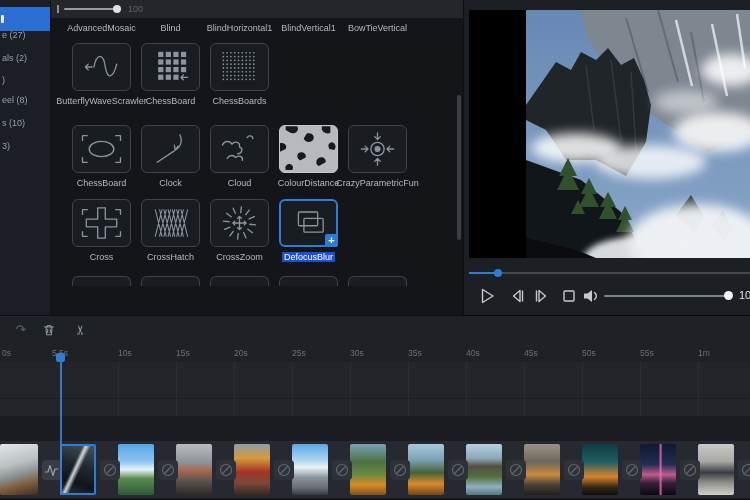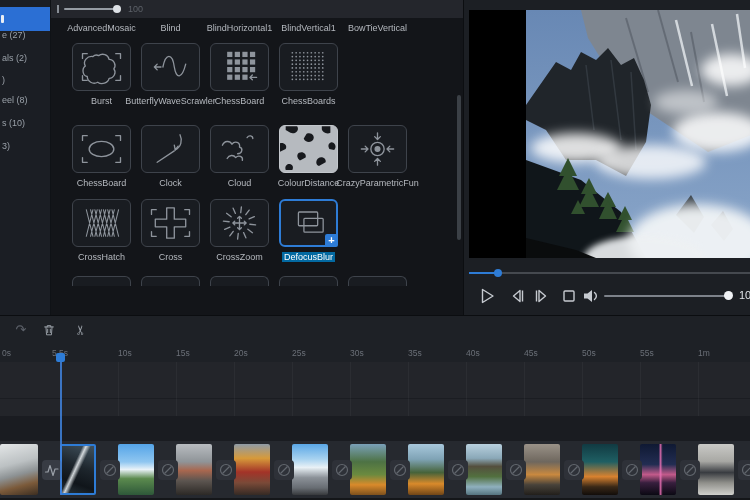--- a/index.html
+++ b/index.html
@@ -23,21 +23,21 @@
   .t-row{display:flex;gap:10px}
   .t-row.r2{margin-top:13px}.t-row.r3{margin-top:19px}.t-row.r4{margin-top:11px}.t-row.partial{margin-top:14px}
   .t-cell{width:59px;display:flex;flex-direction:column;align-items:center}
   .labels-only .t-cell{height:12px}
   .t-tile{width:59px;height:48px;background:#191c21;border:1px solid #3e434b;border-radius:6px;box-sizing:border-box;position:relative;cursor:pointer}
   .t-tile svg{position:absolute;inset:0;width:100%;height:100%}
   .t-tile.light{background:#b6babf;border-color:#c3c7cc}
   .t-tile.selected{border:2px solid #2e7cd6}
   .t-badge{position:absolute;right:-2px;bottom:-2px;width:13px;height:13px;background:#2e7cd6;color:#fff;font-size:11px;line-height:12px;text-align:center;border-radius:2px;font-weight:bold}
   .t-label{margin-top:5px;font-size:9px;color:#b5b9bf;white-space:nowrap}
-  .t-label.selected{background:#0369a1;color:#fff;padding:0 2px}
+  .t-label.selected{background:#1d4ed8;color:#fff;padding:0 2px}
   .t-row.partial .t-tile{height:10px;border-radius:6px 6px 0 0;border-bottom:none}
   #t-scrollbar{position:absolute;right:2px;top:95px;width:4px;height:145px;background:#3b4046;border-radius:2px;cursor:pointer}
 
   
   #preview{position:absolute;left:463px;top:0;width:287px;height:315px;background:#1c1f24;border-left:1px solid #0c0e11}
   #video{position:absolute;left:5px;top:10px;right:0;height:248px;background:#000;overflow:hidden}
   #photo{position:absolute;right:0;top:0;width:225px;height:248px}
   #seek-track{position:absolute;left:5px;right:0;top:272px;height:2px;background:#45494f}
   #seek-fill{position:absolute;left:5px;top:272px;width:29px;height:2px;background:#2e7cd6}
   #seek-knob{position:absolute;left:30px;top:269px;width:8px;height:8px;border-radius:50%;background:#2e7cd6}
@@ -120,27 +120,20 @@
             <div class="t-label">BlindHorizontal1</div>
           </div>
           <div class="t-cell">
             <div class="t-label">BlindVertical1</div>
           </div>
           <div class="t-cell">
             <div class="t-label">BowTieVertical</div>
           </div>
         </div>
         <div class="t-row r2">
-          <div class="t-cell">
-            <div class="t-tile"><span><svg viewBox="0 0 60 48" fill="none" stroke="#8e949c" stroke-width="1.4" stroke-linecap="round" stroke-linejoin="round">
-                  <path d="M10,15 V10 h5 M45,10 h5 v5 M50,33 v5 h-5 M15,38 h-5 v-5"></path>
-                  <path d="M27,12 c4,-3 10,-1 11,4 c5,0 8,6 5,10 c3,4 0,10 -5,10 c-1,5 -8,7 -12,4 c-5,3 -11,-1 -11,-6 c-5,-1 -6,-8 -2,-11 c-3,-5 2,-11 8,-10 c2,-2 4,-2 6,-1 Z"></path>
-                </svg></span></div>
-            <div class="t-label">Burst</div>
-          </div>
           <div class="t-cell">
             <div class="t-tile"><span><svg viewBox="0 0 60 48" fill="none" stroke="#8e949c" stroke-width="1.4" stroke-linecap="round" stroke-linejoin="round">
                   <path d="M13,24 h7 M16,21 l-3,3 3,3"></path>
                   <path d="M22,24 c3,-15 10,-15 12,0 c2,13 8,13 12,-3"></path>
                 </svg></span></div>
             <div class="t-label">ButterflyWaveScrawler</div>
           </div>
           <div class="t-cell">
             <div class="t-tile"><span><svg viewBox="0 0 60 48" fill="none" stroke="#8e949c" stroke-width="1.4" stroke-linecap="round" stroke-linejoin="round">
                   <rect x="17" y="8" width="5.5" height="5.5" fill="#8e949c" stroke="none"></rect>
@@ -284,30 +277,30 @@
                   <circle cx="30" cy="24" r="7"></circle>
                   <circle cx="30" cy="24" r="2.5" fill="#8e949c"></circle>
                   <path d="M30,7 v7 M27,11 l3,3 3,-3 M30,41 v-7 M27,37 l3,-3 3,3 M13,24 h7 M17,21 l3,3 -3,3 M47,24 h-7 M43,21 l-3,3 3,3"></path>
                 </svg></span></div>
             <div class="t-label">CrazyParametricFun</div>
           </div>
         </div>
         <div class="t-row r4">
           <div class="t-cell">
             <div class="t-tile"><span><svg viewBox="0 0 60 48" fill="none" stroke="#8e949c" stroke-width="1.4" stroke-linecap="round" stroke-linejoin="round">
-                  <path d="M14,10 l7,28 M21,10 l-7,28 M18.5,10 l7,28 M25.5,10 l-7,28 M23,10 l7,28 M30,10 l-7,28 M27.5,10 l7,28 M34.5,10 l-7,28 M32,10 l7,28 M39,10 l-7,28 M36.5,10 l7,28 M43.5,10 l-7,28 M41,10 l7,28 M48,10 l-7,28 " stroke-width="1.1"></path>
-                </svg></span></div>
-            <div class="t-label">CrossHatch</div>
-          </div>
-          <div class="t-cell">
-            <div class="t-tile"><span><svg viewBox="0 0 60 48" fill="none" stroke="#8e949c" stroke-width="1.4" stroke-linecap="round" stroke-linejoin="round">
                   <path d="M10,15 V10 h5 M45,10 h5 v5 M50,33 v5 h-5 M15,38 h-5 v-5"></path>
                   <path d="M26,8 h8 v12 h12 v8 h-12 v12 h-8 V28 H14 v-8 h12 Z"></path>
                 </svg></span></div>
             <div class="t-label">Cross</div>
+          </div>
+          <div class="t-cell">
+            <div class="t-tile"><span><svg viewBox="0 0 60 48" fill="none" stroke="#8e949c" stroke-width="1.4" stroke-linecap="round" stroke-linejoin="round">
+                  <path d="M14,10 l7,28 M21,10 l-7,28 M18.5,10 l7,28 M25.5,10 l-7,28 M23,10 l7,28 M30,10 l-7,28 M27.5,10 l7,28 M34.5,10 l-7,28 M32,10 l7,28 M39,10 l-7,28 M36.5,10 l7,28 M43.5,10 l-7,28 M41,10 l7,28 M48,10 l-7,28 " stroke-width="1.1"></path>
+                </svg></span></div>
+            <div class="t-label">CrossHatch</div>
           </div>
           <div class="t-cell">
             <div class="t-tile"><span><svg viewBox="0 0 60 48" fill="none" stroke="#8e949c" stroke-width="1.4" stroke-linecap="round" stroke-linejoin="round">
                   <path d="M40.9,25.3 L46.9,26.0 M38.8,30.6 L43.6,34.2 M34.3,34.1 L36.7,39.6 M28.7,34.9 L28.0,40.9 M23.4,32.8 L19.8,37.6 M19.9,28.3 L14.4,30.7 M19.1,22.7 L13.1,22.0 M21.2,17.4 L16.4,13.8 M25.7,13.9 L23.3,8.4 M31.3,13.1 L32.0,7.1 M36.6,15.2 L40.2,10.4 M40.1,19.7 L45.6,17.3 "></path>
                   <path d="M30,17 v14 M23,24 h14 M28,19 l2,-2 2,2 M28,29 l2,2 2,-2 M25,22 l-2,2 2,2 M35,22 l2,2 -2,2"></path>
                 </svg></span></div>
             <div class="t-label">CrossZoom</div>
           </div>
           <div class="t-cell">
             <div class="t-tile selected"><span><svg viewBox="0 0 60 48" fill="none" stroke="#8e949c" stroke-width="1.4" stroke-linecap="round" stroke-linejoin="round">

